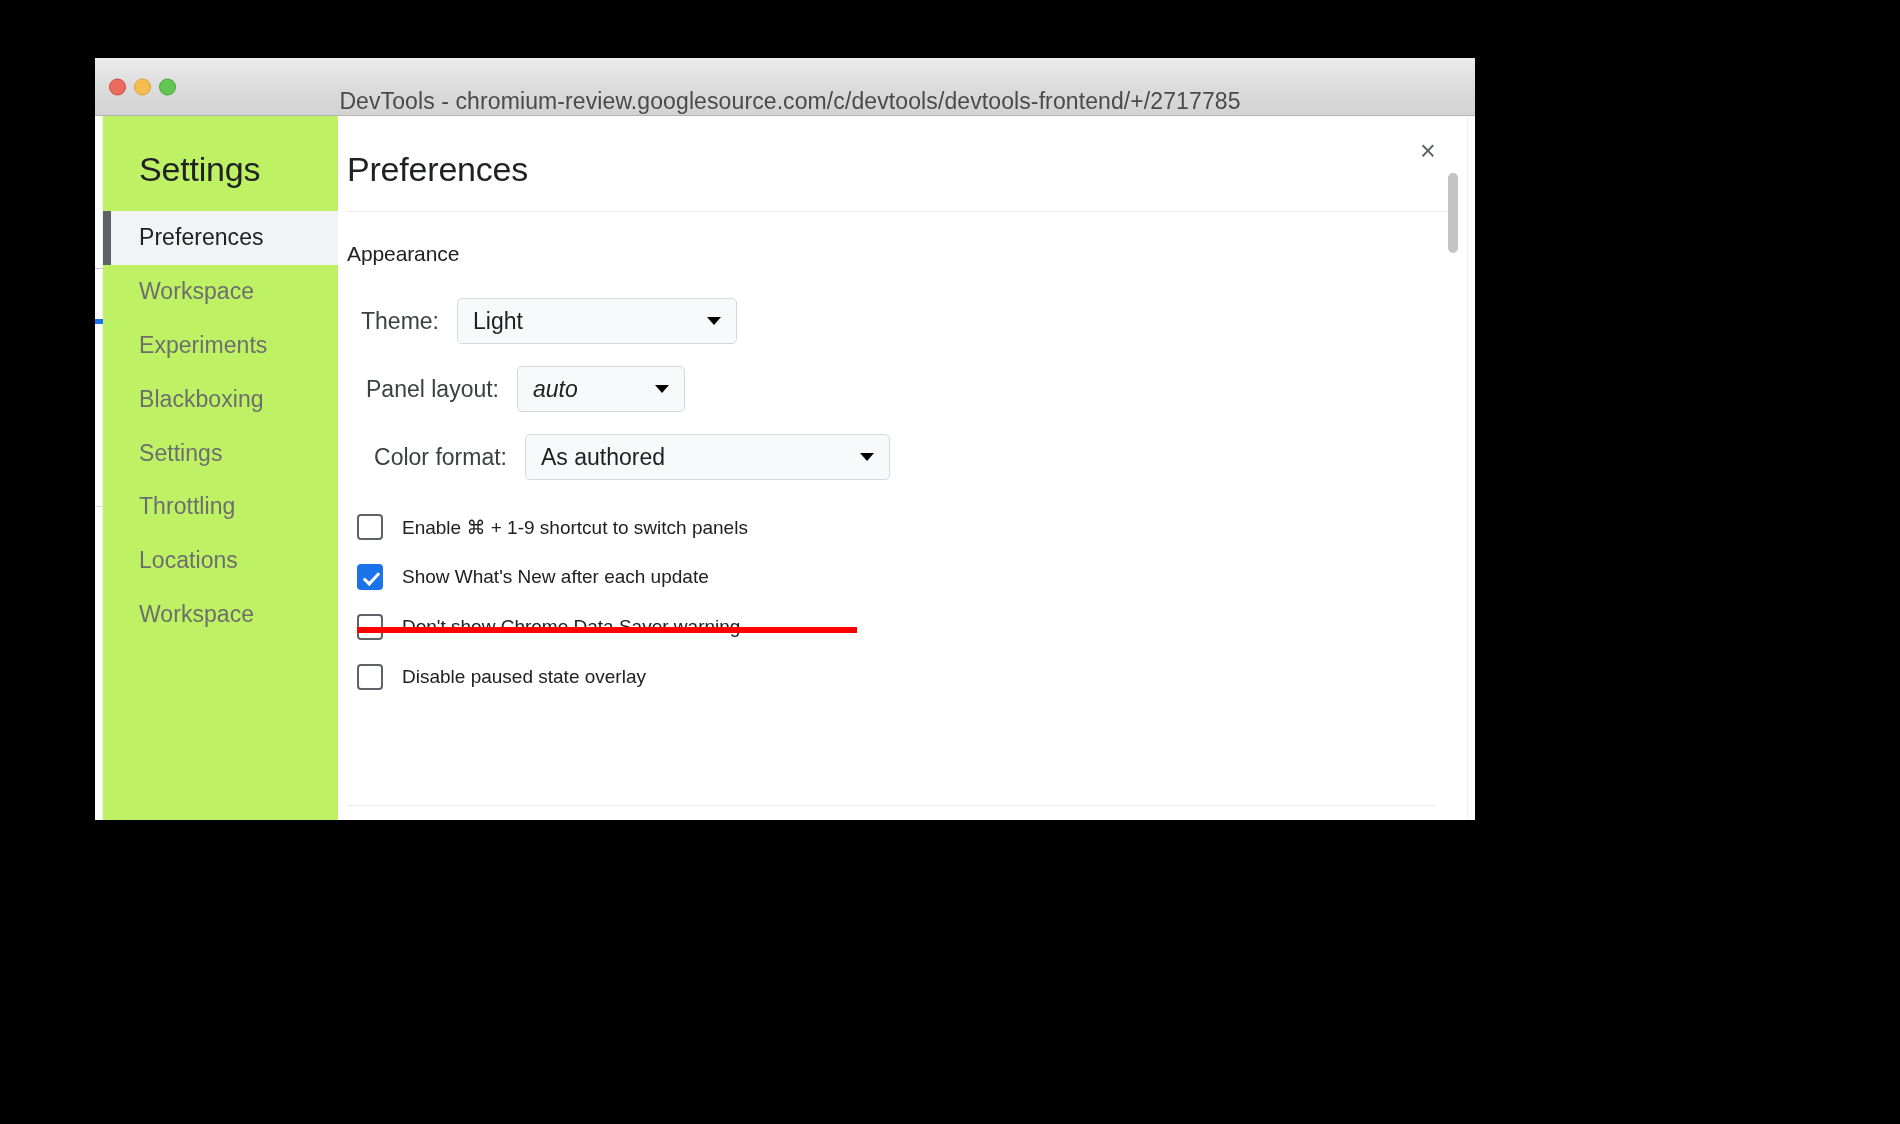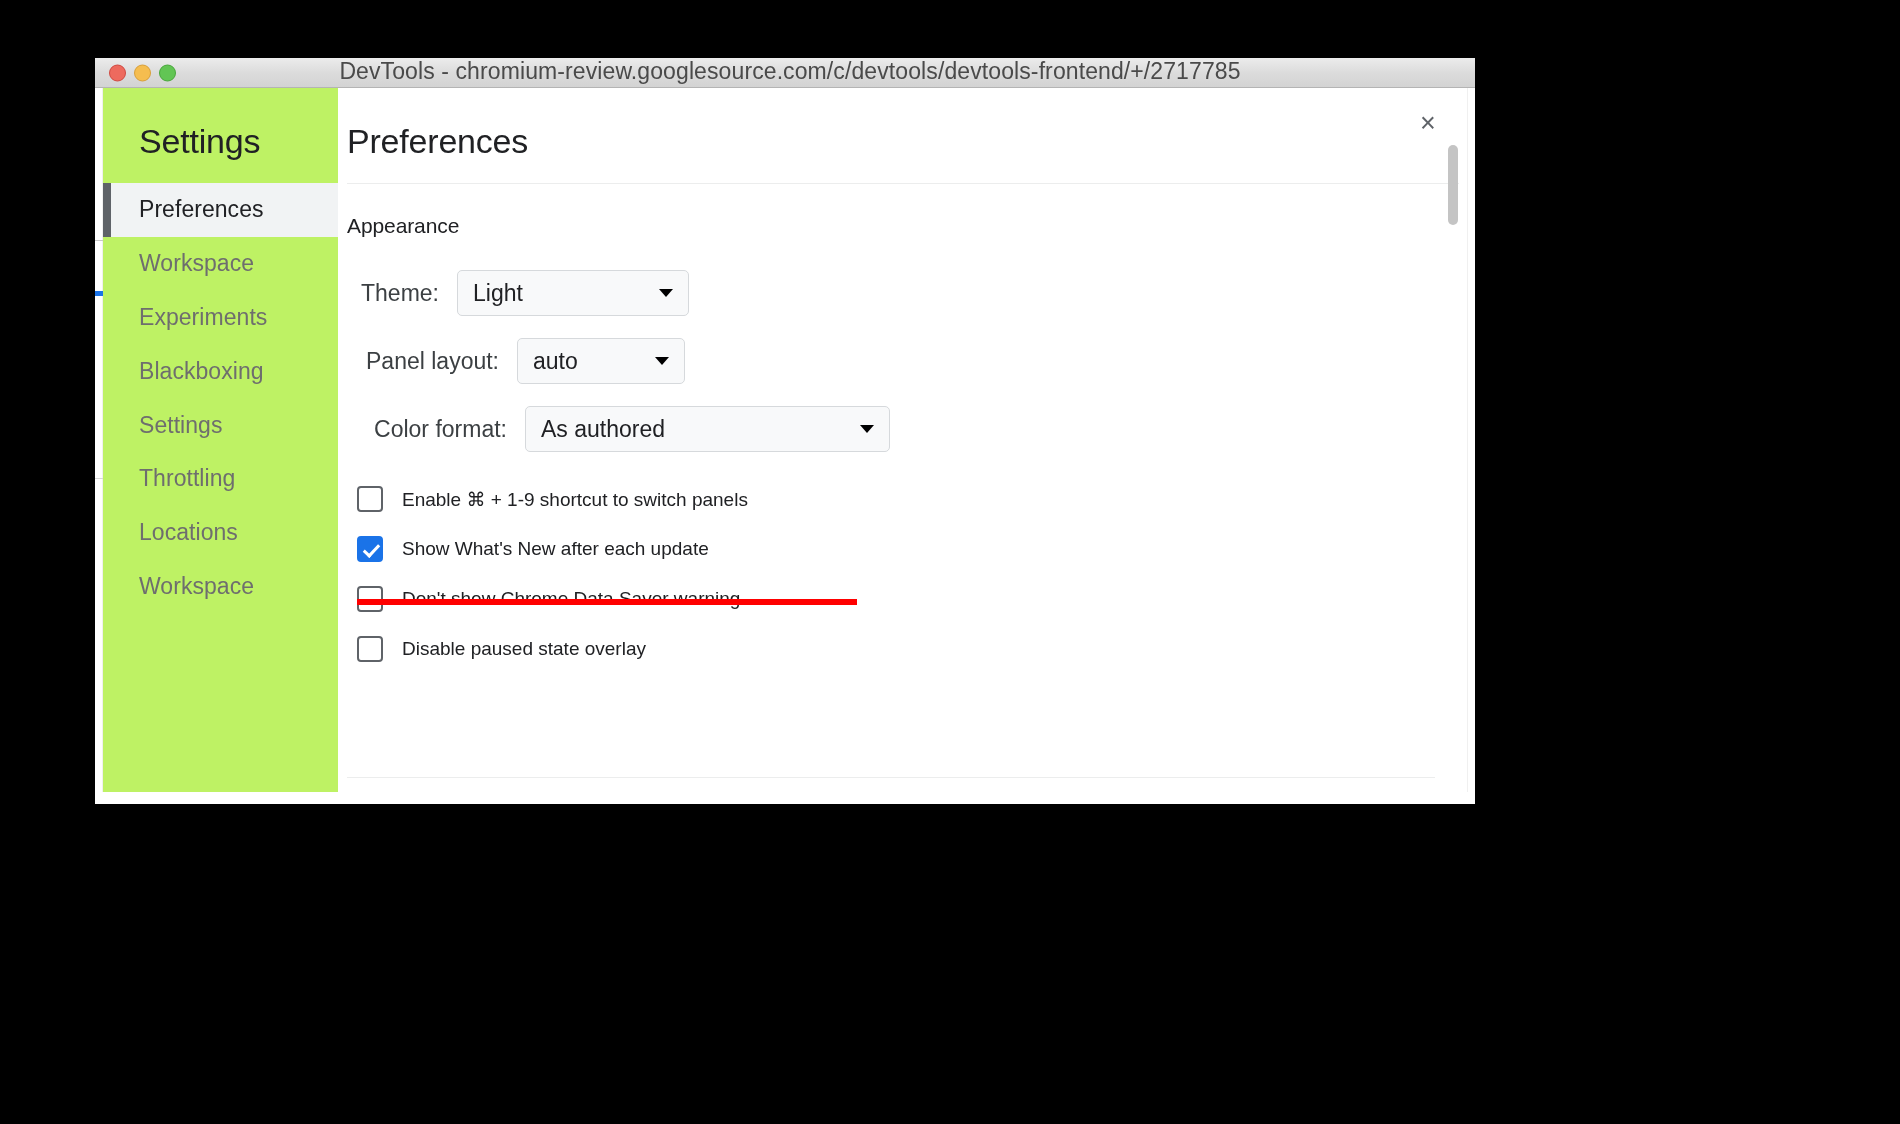--- a/index.html
+++ b/index.html
@@ -16,25 +16,25 @@
     position: absolute;
     left: 95px; top: 58px;
     width: 1380px; height: 746px;
     background: #ffffff;
     box-shadow: 0 0 42px 16px rgba(0,0,0,0.55);
   }
 
   
   #titlebar {
     position: relative;
-    height: 30px;
+    height: 58px;
     background: linear-gradient(to bottom, #ececec 0%, #dcdcdc 50%, #d3d3d3 100%);
     border-bottom: 1px solid #b4b4b4;
     display: flex;
-    align-items: flex-start;
+    align-items: flex-end;
   }
   .traffic-lights {
     position: absolute;
     left: 14px; top: 50%;
     transform: translateY(-50%);
     display: flex;
     gap: 8px;
   }
   .tl {
     width: 17px; height: 17px;
@@ -217,23 +217,23 @@
     position: absolute;
     right: 15px; top: 50%;
     transform: translateY(-50%);
     width: 0; height: 0;
     border-left: 7px solid transparent;
     border-right: 7px solid transparent;
     border-top: 8px solid #000000;
   }
   
   #theme-row .field-label      { width: 110px; }
-  #theme-select                { width: 232px; }
+  #theme-select                { width: 280px; }
   #panel-layout-row .field-label { width: 170px; }
-  #panel-layout-select         { width: 168px; }
+  #panel-layout-select         { width: 168px; font-style: italic; }
   #color-format-row .field-label { width: 178px; }
   #color-format-select         { width: 365px; align-items: center; }
 
   
   .check-row {
     position: relative;
     display: flex;
     align-items: center;
     margin-left: 10px;
     height: 50px;

